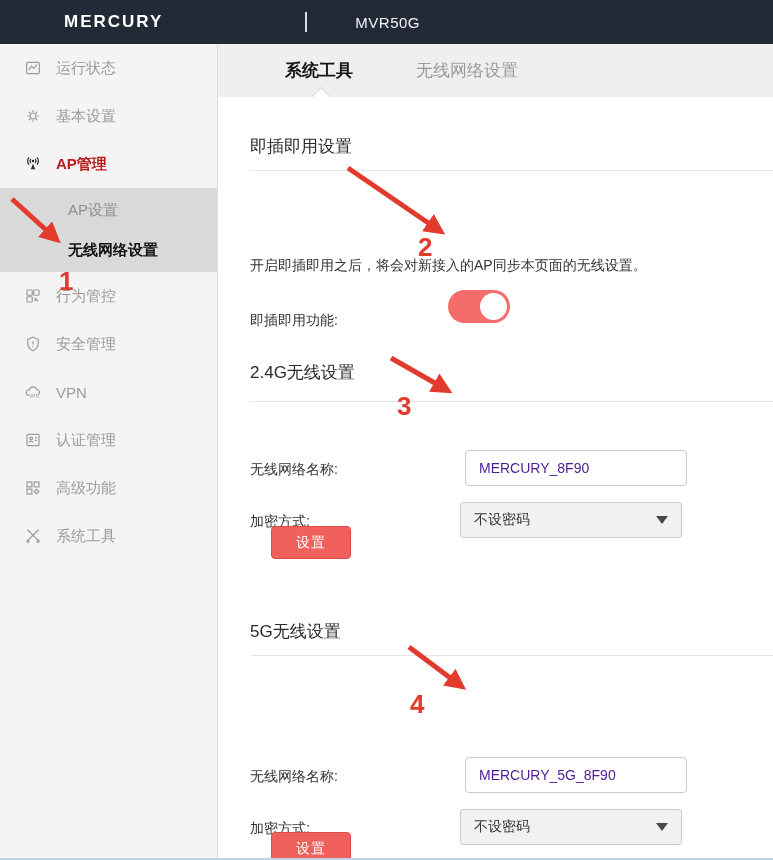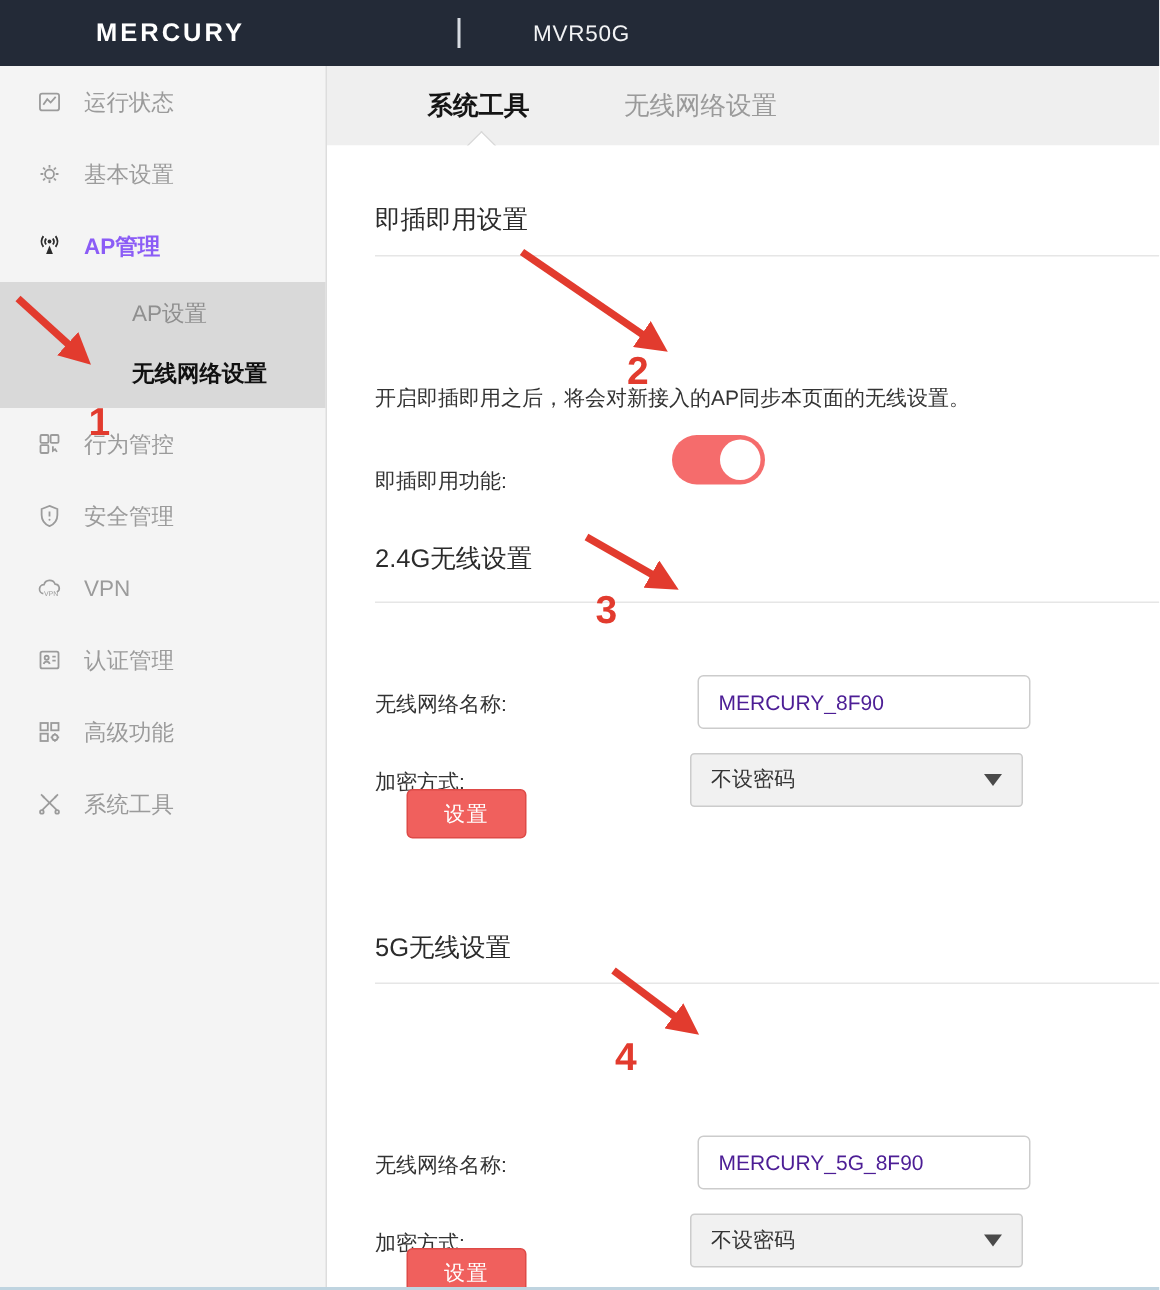--- a/index.html
+++ b/index.html
@@ -10,24 +10,24 @@
   
   .topbar { position:absolute; top:0; left:0; width:773px; height:44px; background:#232a37; display:flex; align-items:center;padding-left:36px; }
   .brand { color:#fff; font-weight:bold; font-size:17px; letter-spacing:2px; margin-left:28px; }
   .topbar-divider { width:2px; height:20px; background:#d7dbe2; margin-left:142px; }
   .model { color:#f2f3f5; font-size:15px; margin-left:48px; letter-spacing:.5px; }
 
   
   .sidebar { position:absolute; top:44px; left:0; width:218px; bottom:0; background:#f4f4f4; border-right:1px solid #ddd; }
   .side-item { height:48px; display:flex; align-items:center; padding-left:24px; color:#9b9b9b; font-size:15px; cursor:pointer; }
   .side-item .ic { width:18px; height:18px; margin-right:14px; display:flex; align-items:center; justify-content:center; color:#9b9b9b; }
-  .side-item.active { color:#8b5cf6; font-weight:bold; }
+  .side-item.active { color:#b91c1c; font-weight:bold; }
   .side-item.active .ic { color:#2b2b2b; }
   .submenu { background:#d9d9d9; padding:2px 0; }
-  .sub-item { height:40px; line-height:40px; padding-left:88px; color:#8f8f8f; font-size:15px; cursor:pointer; }
+  .sub-item { height:40px; line-height:40px; padding-left:68px; color:#8f8f8f; font-size:15px; cursor:pointer; }
   .sub-item.active { color:#111; font-weight:bold; }
 
   
   .main { position:absolute; top:44px; left:218px; right:0; bottom:0; background:#fff; }
   .tabbar { position:relative; height:53px; background:#efefef; display:flex; align-items:center; padding-left:67px; }
   .tab { font-size:17px; color:#9a9a9a; cursor:pointer; }
   .tab.active { color:#151515; font-weight:bold; }
   .tab + .tab { margin-left:63px; }
   .notch { position:absolute; width:14px; height:14px; background:#fff; transform:rotate(45deg); border-left:1px solid #d9d9d9; border-top:1px solid #d9d9d9; left:96px; top:46px; }
 

